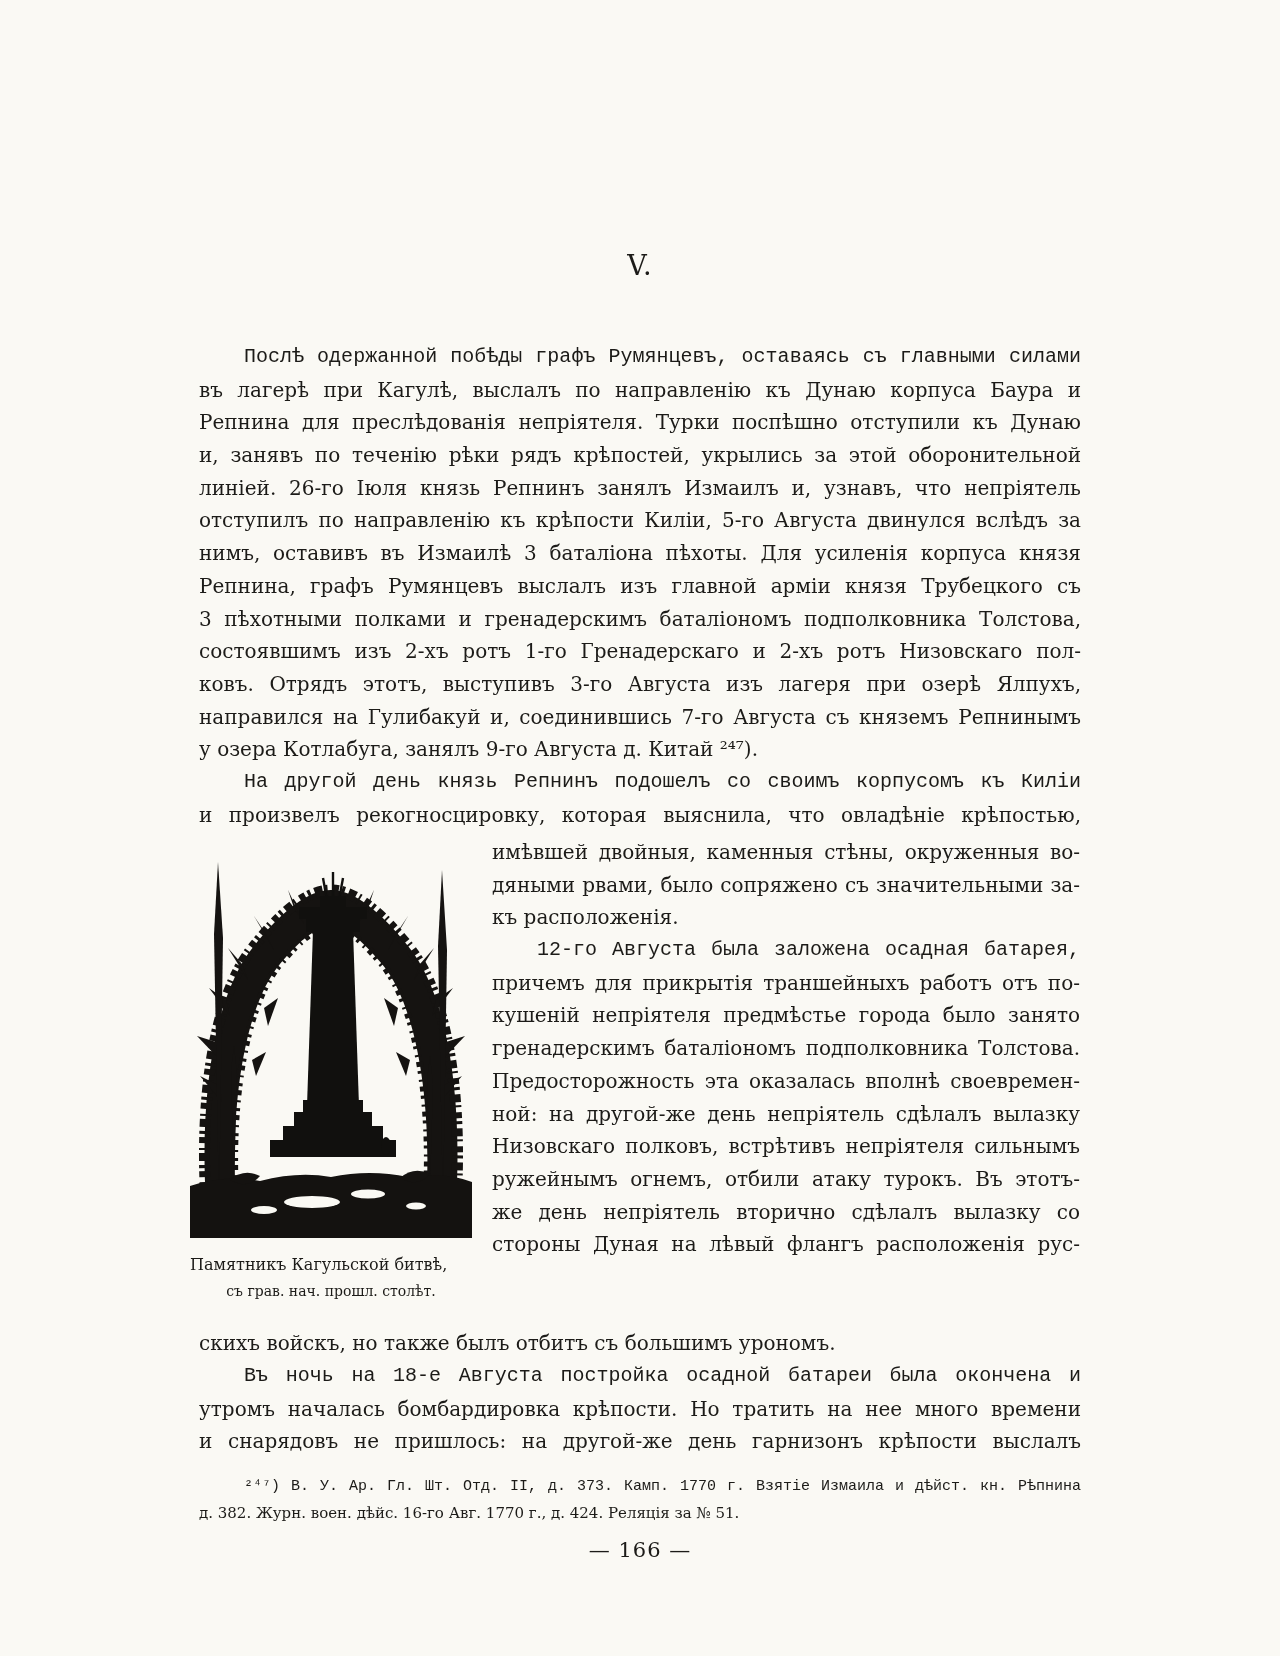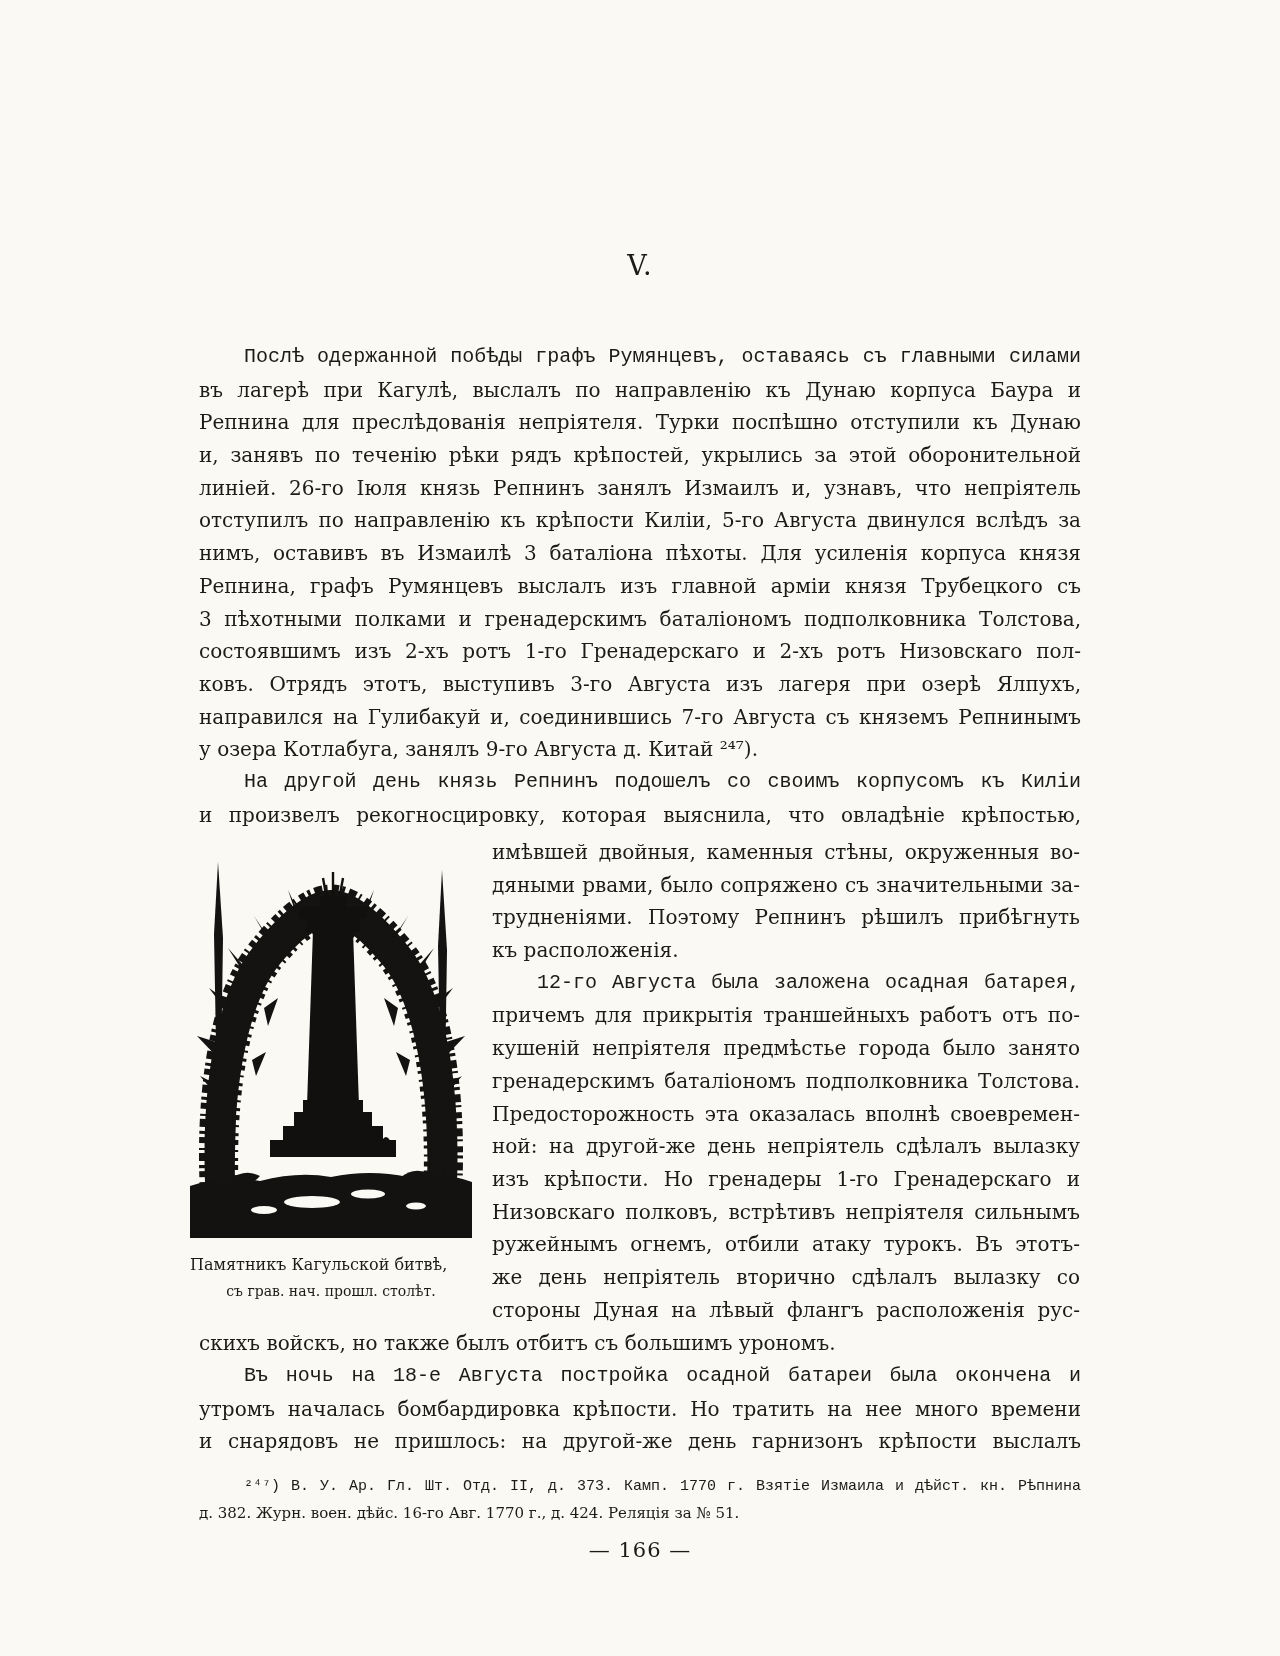--- a/index.html
+++ b/index.html
@@ -143,29 +143,27 @@
       </g>
     </svg>
   </div>
 
   <div class="caption1">Памятникъ Кагульской битвѣ,</div>
   <div class="caption2">съ грав. нач. прошл. столѣт.</div>
 
   <div id="rightcol" class="tblock">
       <div class="tline">имѣвшей двойныя, каменныя стѣны, окруженныя во-</div>
       <div class="tline">дяными рвами, было сопряжено съ значительными за-</div>
-      <div class="tline">трудненіями. Поэтому Репнинъ рѣшилъ прибѣгнуть</div>
       <div class="tline flush">къ расположенія.</div>
       <div class="tline indent">12-го Августа была заложена осадная батарея,</div>
       <div class="tline">причемъ для прикрытія траншейныхъ работъ отъ по-</div>
       <div class="tline">кушеній непріятеля предмѣстье города было занято</div>
       <div class="tline">гренадерскимъ баталіономъ подполковника Толстова.</div>
       <div class="tline">Предосторожность эта оказалась вполнѣ своевремен-</div>
       <div class="tline">ной: на другой-же день непріятель сдѣлалъ вылазку</div>
-      <div class="tline">изъ крѣпости. Но гренадеры 1-го Гренадерскаго и</div>
       <div class="tline">Низовскаго полковъ, встрѣтивъ непріятеля сильнымъ</div>
       <div class="tline">ружейнымъ огнемъ, отбили атаку турокъ. Въ этотъ-</div>
       <div class="tline">же день непріятель вторично сдѣлалъ вылазку со</div>
       <div class="tline">стороны Дуная на лѣвый флангъ расположенія рус-</div>
     </div>
 
   <div id="cont" class="tblock">
       <div class="tline flush">скихъ войскъ, но также былъ отбитъ съ большимъ урономъ.</div>
     </div>
 

